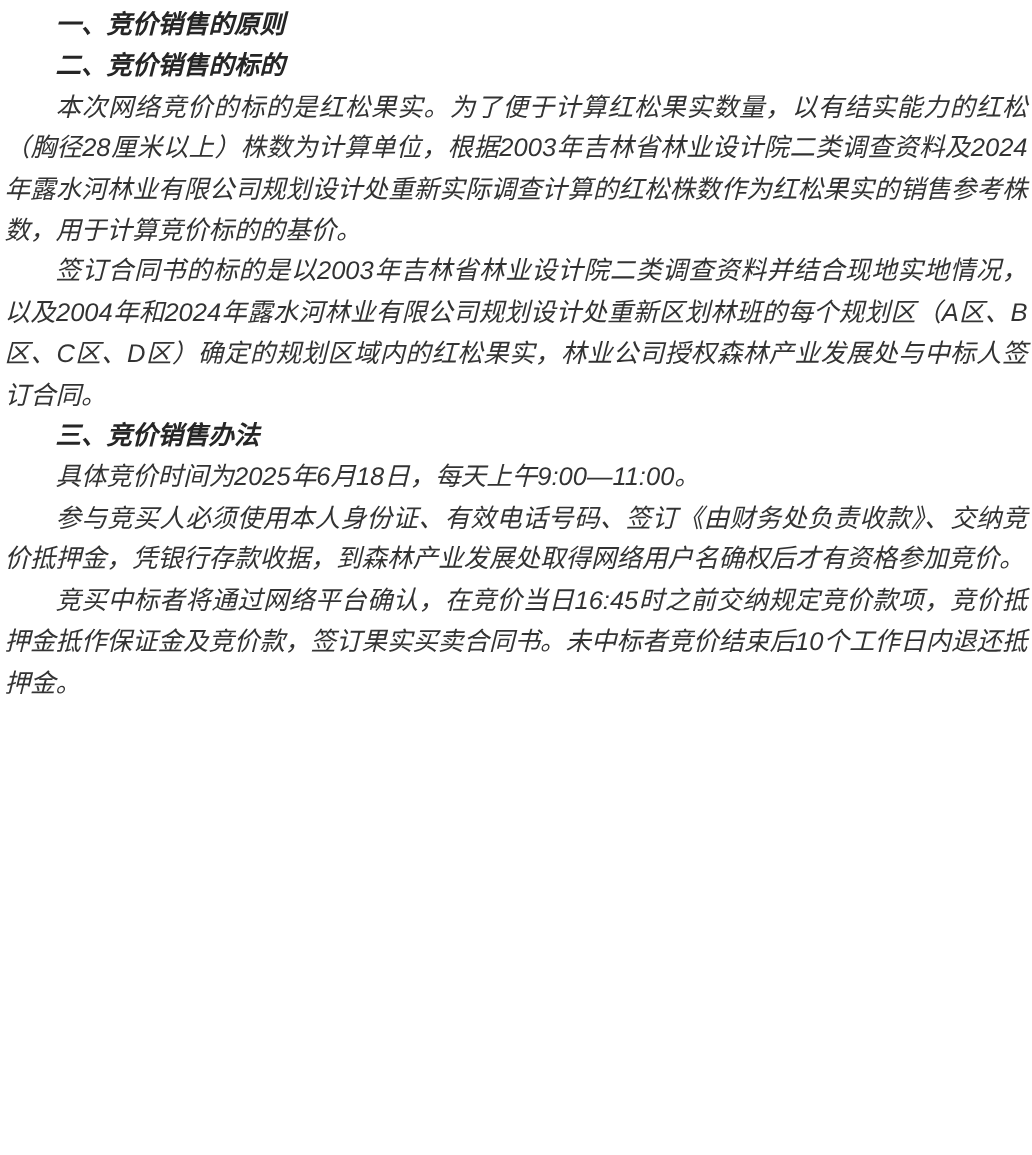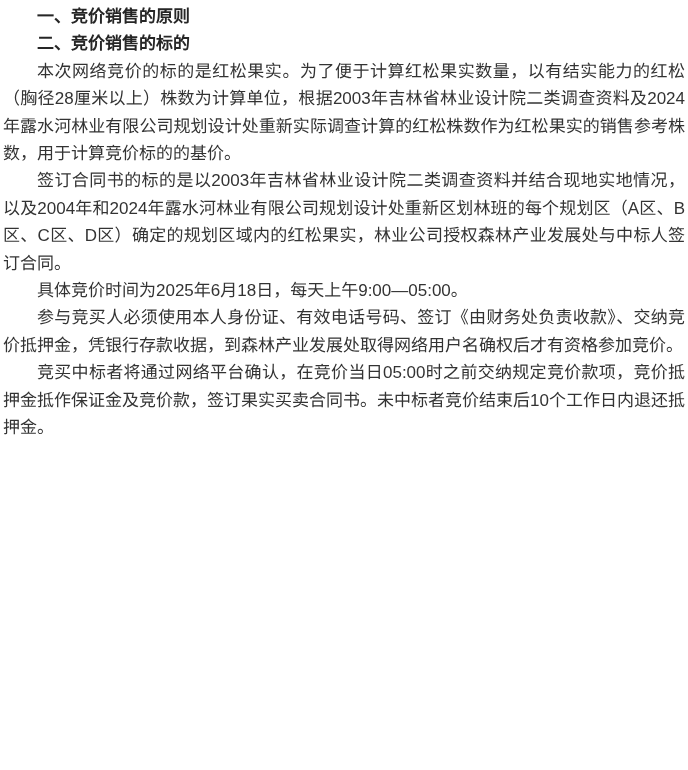--- a/index.html
+++ b/index.html
@@ -16,20 +16,21 @@
     box-sizing: border-box;
     width: 688px;
     padding: 3px 3px 0 3px;
     font-family: "Liberation Sans", "DejaVu Sans", sans-serif;
     font-size: 17px;
     line-height: 27.4px;
     color: #333333;
     text-align: justify;
     text-justify: inter-ideograph;
     word-break: break-all;
+    font-style: italic;
   }
   .doc h2 {
     margin: 0;
     padding: 0;
     font-size: 17px;
     font-weight: 700;
     color: #262626;
     text-indent: 2em;
     line-height: 27.4px;
   }
@@ -48,18 +49,19 @@
     <h2>一、竞价销售的原则</h2>
   </section>
 
   <section>
     <h2>二、竞价销售的标的</h2>
     <p>本次网络竞价的标的是红松果实。为了便于计算红松果实数量，以有结实能力的红松（胸径28厘米以上）株数为计算单位，根据2003年吉林省林业设计院二类调查资料及2024年露水河林业有限公司规划设计处重新实际调查计算的红松株数作为红松果实的销售参考株数，用于计算竞价标的的基价。</p>
     <p>签订合同书的标的是以2003年吉林省林业设计院二类调查资料并结合现地实地情况，以及2004年和2024年露水河林业有限公司规划设计处重新区划林班的每个规划区（A区、B区、C区、D区）确定的规划区域内的红松果实，林业公司授权森林产业发展处与中标人签订合同。</p>
   </section>
 
   <section>
-    <p>具体竞价时间为2025年6月18日，每天上午9:00—05:00。</p>
+    <h2>三、竞价销售办法</h2>
+    <p>具体竞价时间为2025年6月18日，每天上午9:00—11:00。</p>
     <p>参与竞买人必须使用本人身份证、有效电话号码、签订《由财务处负责收款》、交纳竞价抵押金，凭银行存款收据，到森林产业发展处取得网络用户名确权后才有资格参加竞价。</p>
-    <p>竞买中标者将通过网络平台确认，在竞价当日05:00时之前交纳规定竞价款项，竞价抵押金抵作保证金及竞价款，签订果实买卖合同书。未中标者竞价结束后10个工作日内退还抵押金。</p>
+    <p>竞买中标者将通过网络平台确认，在竞价当日16:45时之前交纳规定竞价款项，竞价抵押金抵作保证金及竞价款，签订果实买卖合同书。未中标者竞价结束后10个工作日内退还抵押金。</p>
   </section>
 
 </div>
 
 </body></html>

